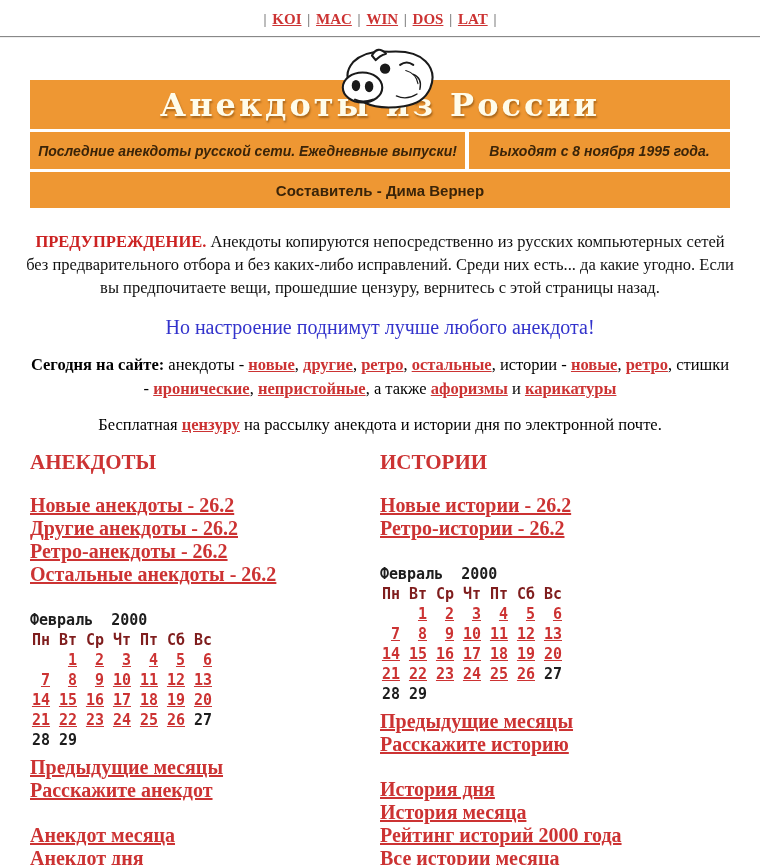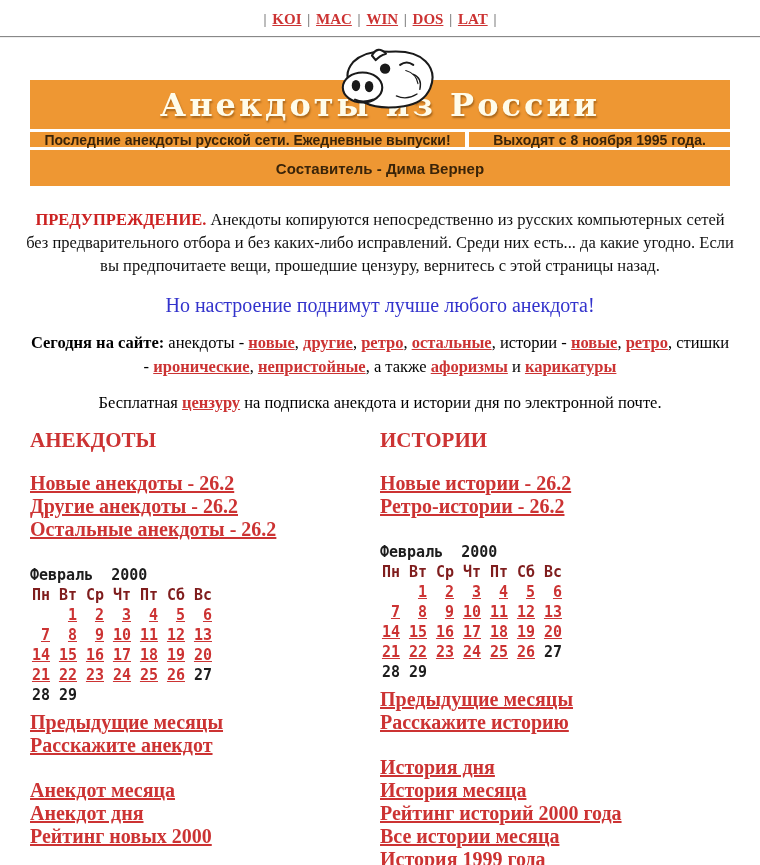--- a/index.html
+++ b/index.html
@@ -18,22 +18,22 @@
   .banner-wrap { position:relative; margin:42px 30px 0 30px; }
   .banner-row { background:#EE9733; }
   .banner-title { height:49px; display:flex; align-items:center; justify-content:center; margin-bottom:3px; }
   .title-text {
     font-family:"DejaVu Serif", serif; font-weight:bold; font-size:32px;
     color:#FFFCEA; letter-spacing:3px; white-space:nowrap;
     text-shadow:1px 2px 2px rgba(110,60,5,0.55);
   }
   .banner-sub { display:flex; margin-bottom:3px; }
   .banner-sub .cell {
-    height:15px; display:flex; align-items:center; justify-content:center;
-    font-family:"Liberation Sans", sans-serif; font-size:14px; font-weight:600; color:#3A2409;
+    height:37px; display:flex; align-items:center; justify-content:center;
+    font-family:"Liberation Sans", sans-serif; font-size:14px; font-weight:600; color:#3A2409;font-style:italic;
   }
   .cell-left  { width:435px; margin-right:4px; }
   .cell-right { flex:1; }
   .banner-composer {
     height:36px; display:flex; align-items:center; justify-content:center;
     font-family:"Liberation Sans", sans-serif; font-size:15px; font-weight:700; color:#3A2409;
   }
   .pig { position:absolute; top:-32px; left:50%; transform:translateX(-44%); width:116px; height:62px; }
 
   
@@ -104,28 +104,29 @@
 </div>
 
 <p class="warning"><span class="wlabel">ПРЕДУПРЕЖДЕНИЕ.</span><span> Анекдоты копируются непосредственно из русских компьютерных сетей без предварительного отбора и без каких-либо исправлений. Среди них есть... да какие угодно. Если вы предпочитаете вещи, прошедшие цензуру, вернитесь с этой страницы назад.</span></p>
 
 <div class="promo">
   <div class="note">Но настроение поднимут лучше любого анекдота!</div>
 </div>
 
 <p class="today"><span class="tlabel">Сегодня на сайте:</span><span><span> анекдоты - </span><a href="#" class="rlink">новые</a><span>, </span><a href="#" class="rlink">другие</a><span>, </span><a href="#" class="rlink">ретро</a><span>, </span><a href="#" class="rlink">остальные</a><span>, истории - </span><a href="#" class="rlink">новые</a><span>, </span><a href="#" class="rlink">ретро</a><span>, стишки - </span><a href="#" class="rlink">иронические</a><span>, </span><a href="#" class="rlink">непристойные</a><span>, а также </span><a href="#" class="rlink">афоризмы</a><span> и </span><a href="#" class="rlink">карикатуры</a></span></p>
 
-<p class="subscribe"><span>Бесплатная </span><a href="#" class="rlink">цензуру</a><span> на подписка анекдота и истории дня по электронной почте.</span></p>
+<p class="subscribe"><span>Бесплатная </span><a href="#" class="rlink">цензуру</a><span> на рассылку анекдота и истории дня по электронной почте.</span></p>
 
 <div class="columns">
   <div class="col-left">
     <div class="col-header">АНЕКДОТЫ</div>
     <div class="link-list">
         <a href="#">Новые анекдоты - 26.2</a>
         <a href="#">Другие анекдоты - 26.2</a>
+        <a href="#">Ретро-анекдоты - 26.2</a>
         <a href="#">Остальные анекдоты - 26.2</a>
       </div>
     <div class="calendar">
         <div class="cal-month">Февраль  2000</div>
         <div class="cal-grid">
           <span class="cal-dow">Пн</span>
           <span class="cal-dow">Вт</span>
           <span class="cal-dow">Ср</span>
           <span class="cal-dow">Чт</span>
           <span class="cal-dow">Пт</span>

